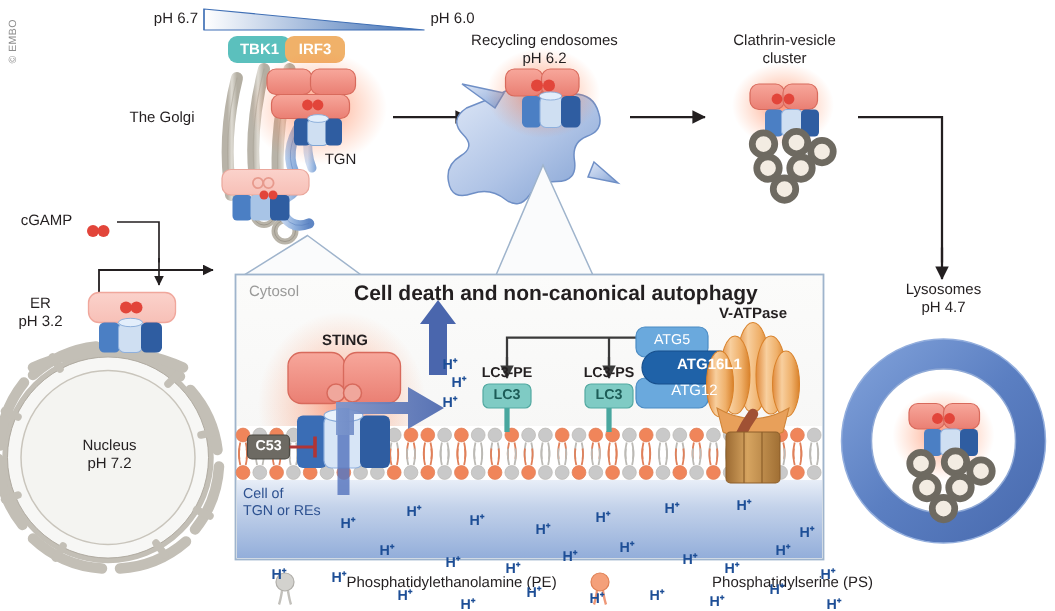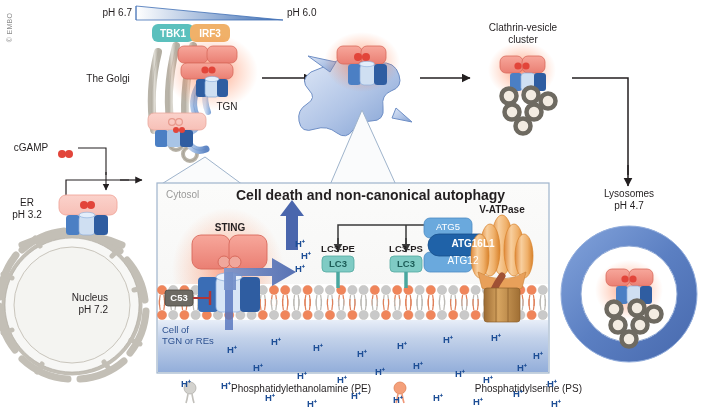--- a/index.html
+++ b/index.html
@@ -507,22 +507,24 @@
   </svg>
 
   <div class="lab" style="left:86px;top:7px;width:46px;text-align:right;">pH 6.7</div>
   <div class="lab" style="left:287px;top:7px;width:46px;text-align:left;">pH 6.0</div>
 
   <div class="lab" style="left:78px;top:73px;width:60px;">The Golgi</div>
   <div class="lab" style="left:212px;top:101px;width:30px;">TGN</div>
   <div class="lab" style="left:4px;top:142px;width:54px;">cGAMP</div>
   <div class="lab" style="left:4px;top:197px;width:46px;">ER
 pH 3.2</div>
-  <div class="lab" style="left:38px;top:292px;width:70px;text-align:right;">Nucleus
+  <div class="lab" style="left:38px;top:292px;width:70px;">Nucleus
 pH 7.2</div>
+  <div class="lab" style="left:302px;top:22px;width:122px;">Recycling endosomes
+pH 6.2</div>
   <div class="lab" style="left:472px;top:22px;width:102px;">Clathrin-vesicle
 cluster</div>
   <div class="lab" style="left:586px;top:188px;width:86px;">Lysosomes
 pH 4.7</div>
 
   <div class="lab" style="left:156px;top:28px;width:34px;color:#fff;font-weight:bold;font-size:10px;text-align:center;">TBK1</div>
   <div class="lab" style="left:194px;top:28px;width:32px;color:#fff;font-weight:bold;font-size:10px;">IRF3</div>
 
   <div class="lab" style="left:166px;top:189px;width:50px;text-align:left;color:#9a9a99;font-size:10px;">Cytosol</div>
   <div class="lab b" style="left:236px;top:190px;width:240px;font-size:14px;">Cell death and non-canonical autophagy</div>

